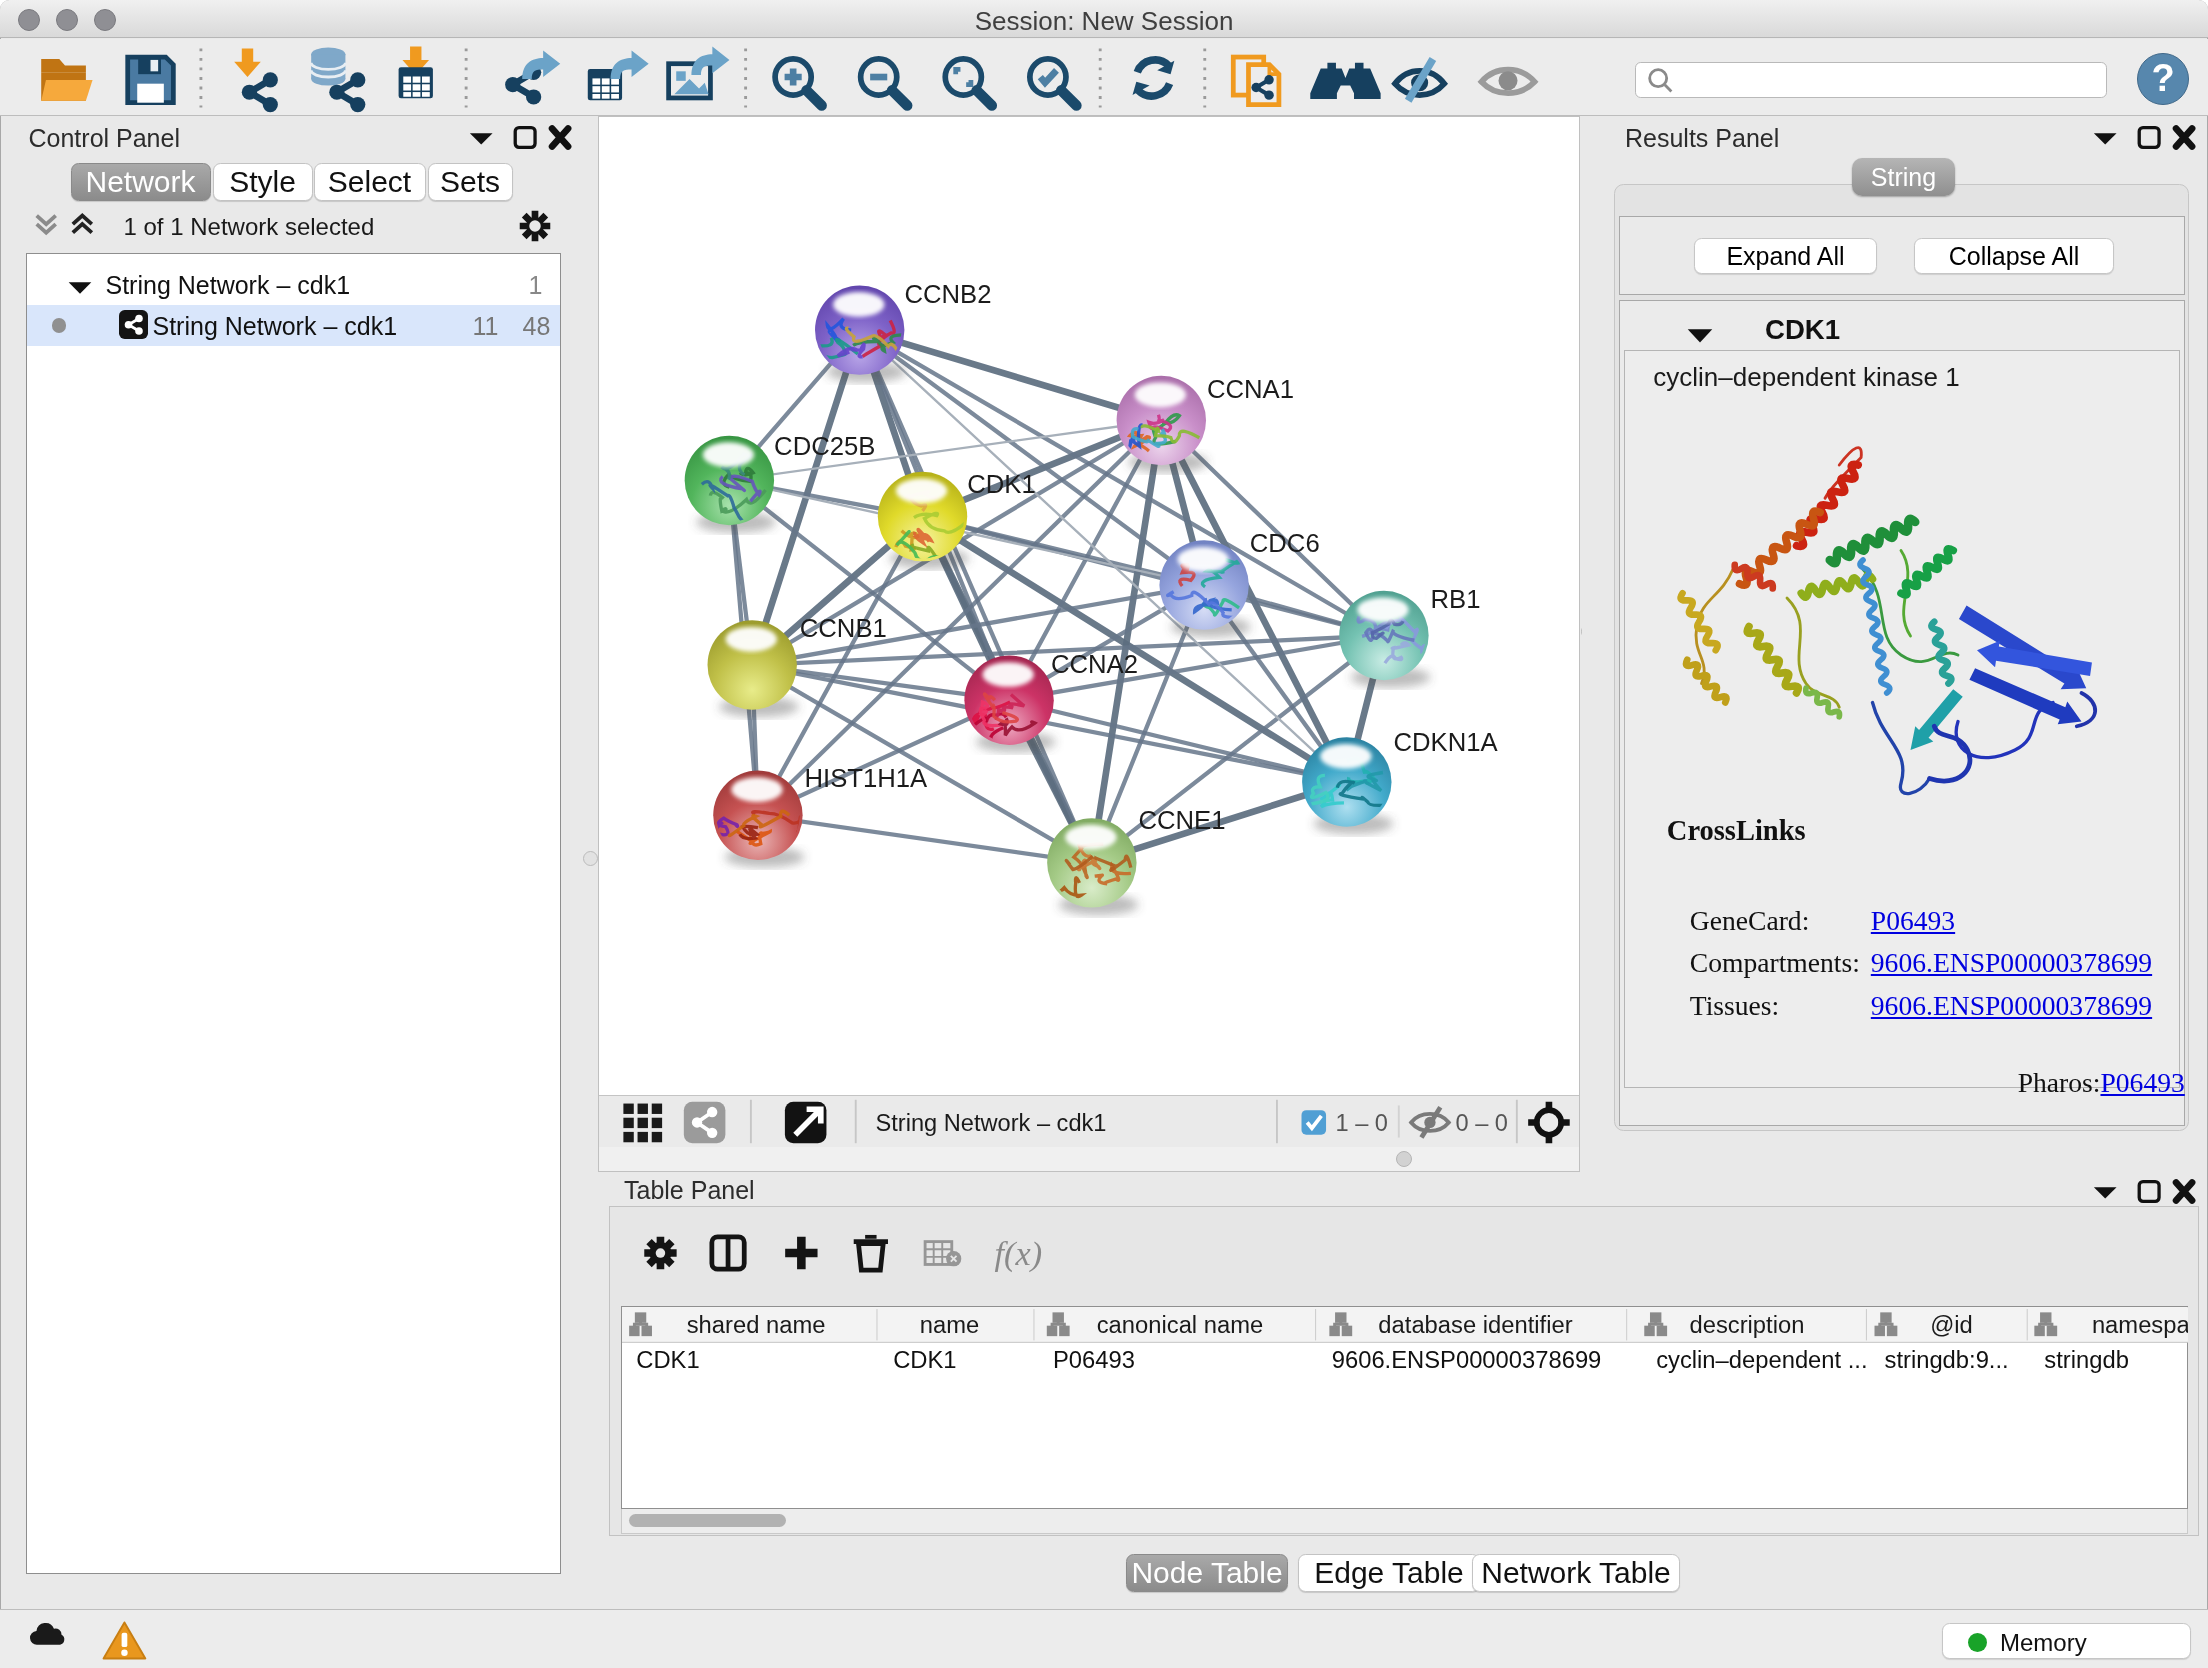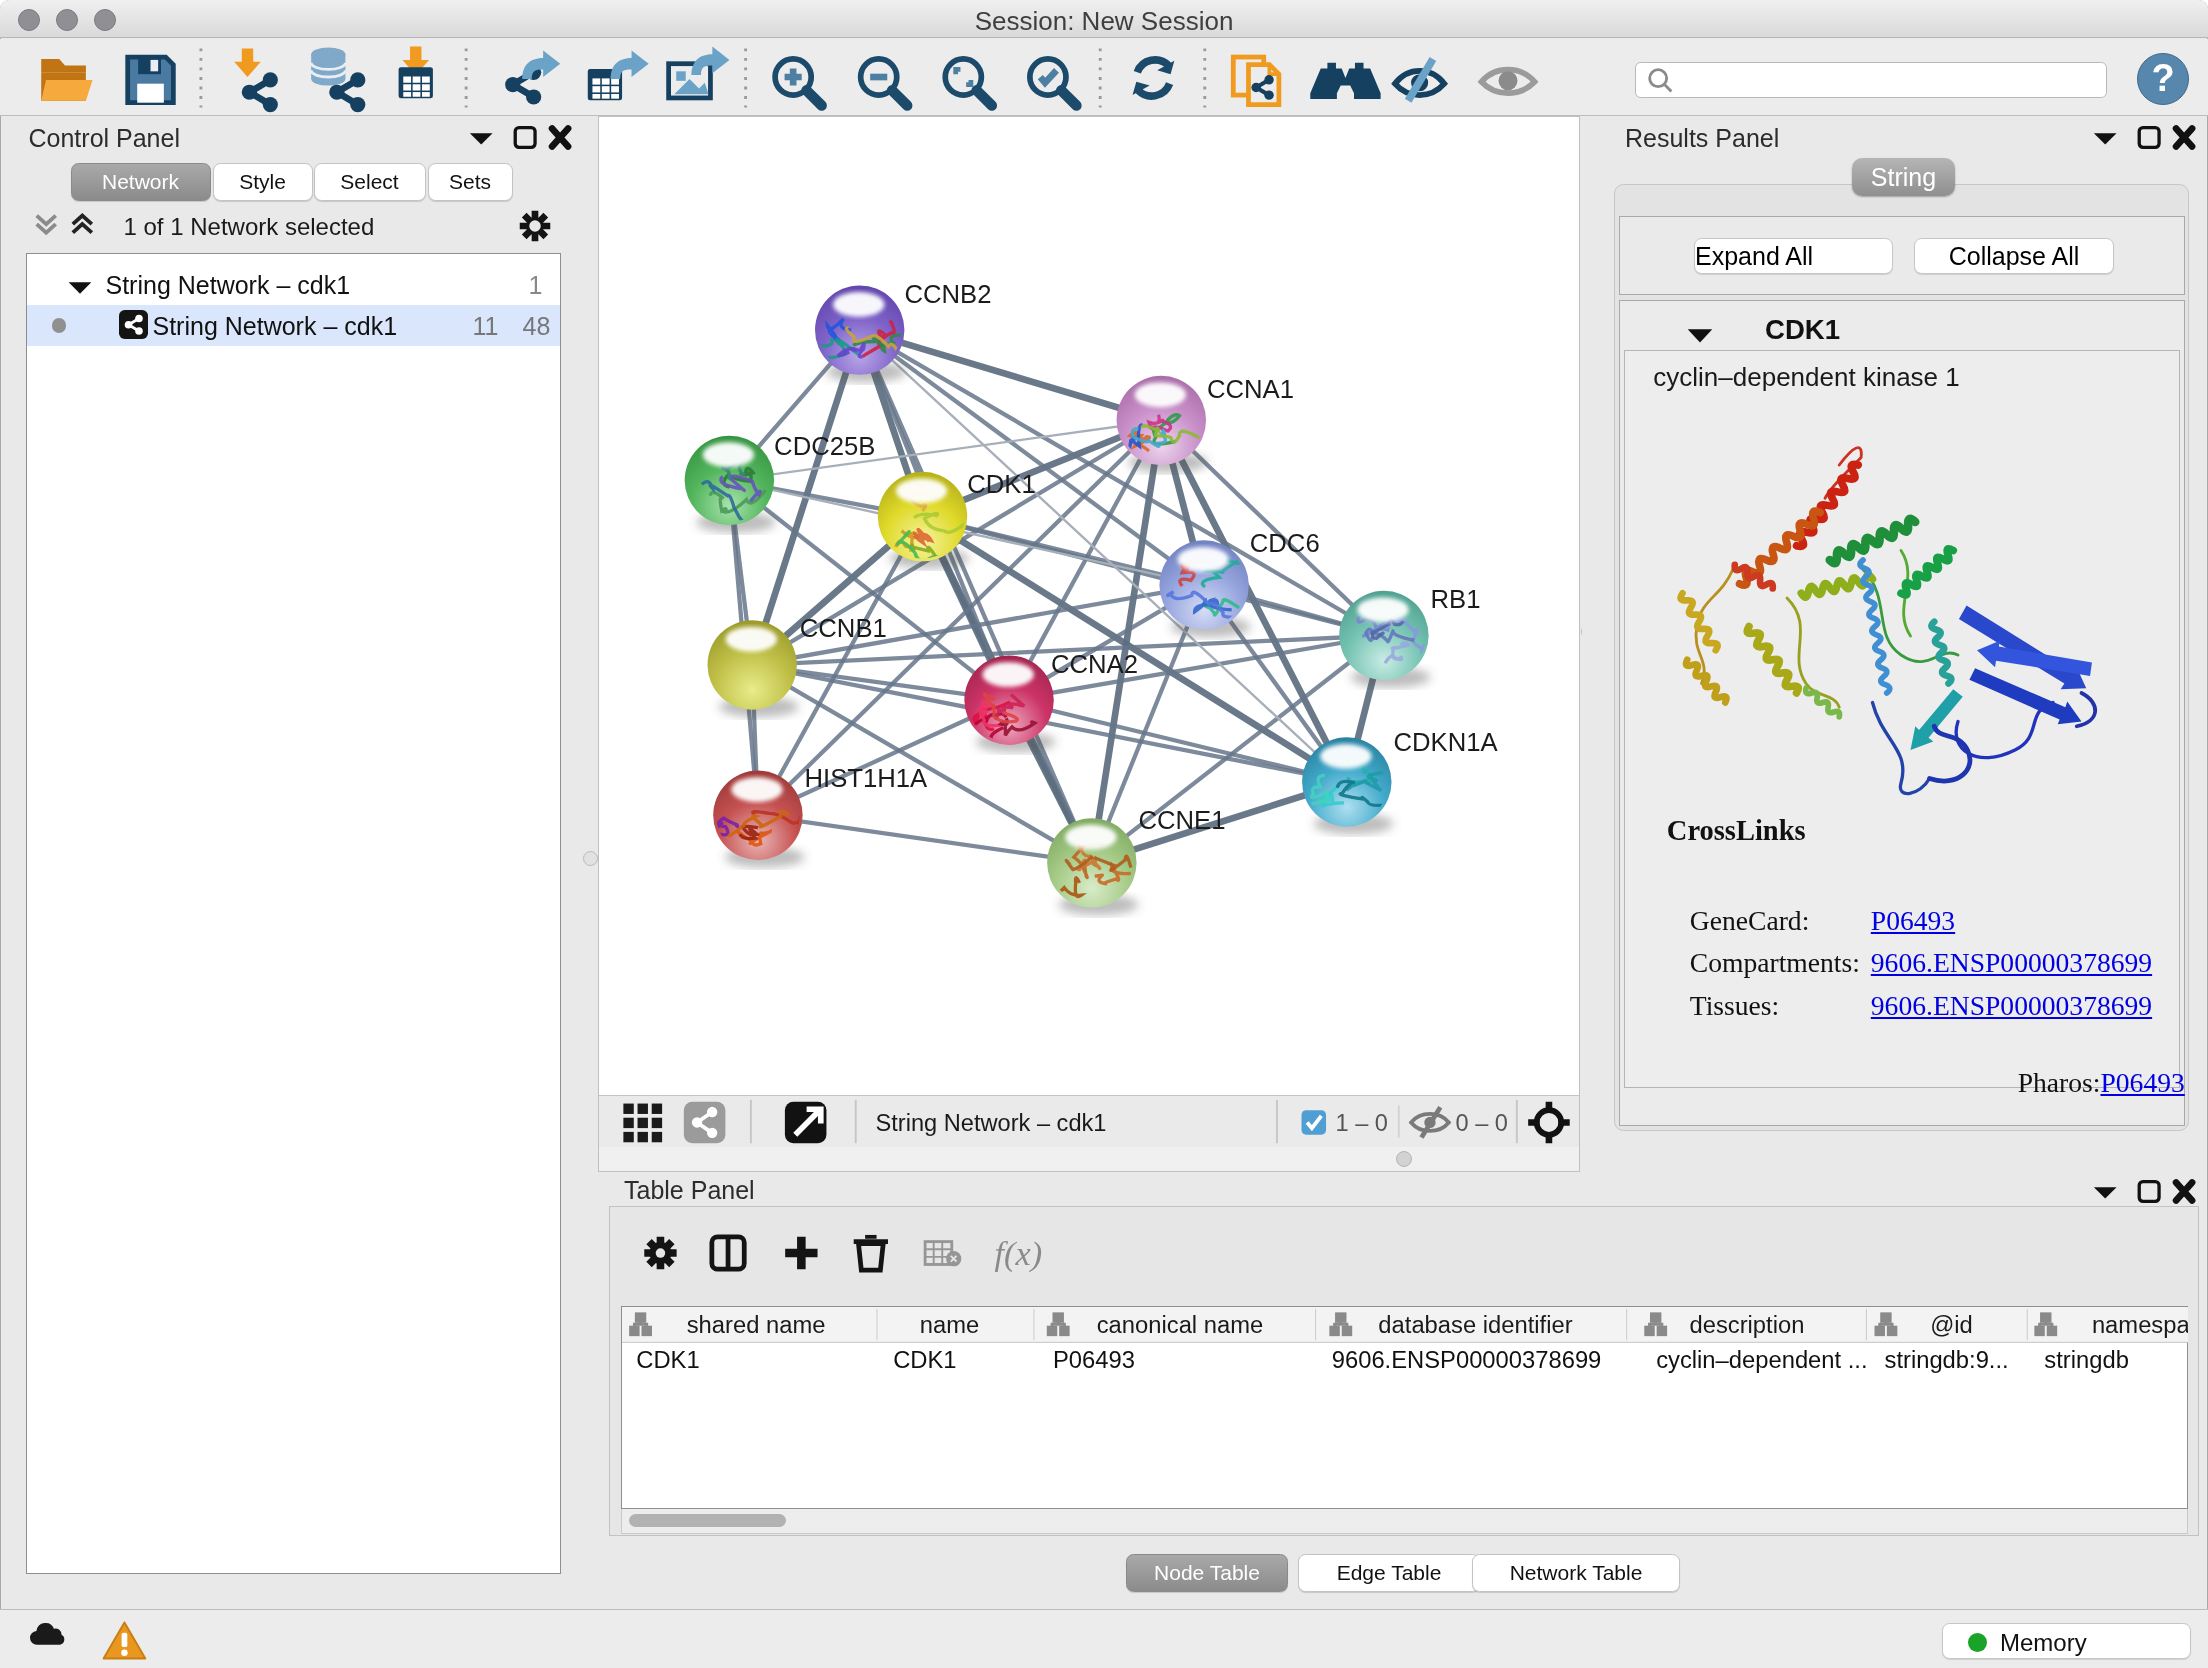--- a/index.html
+++ b/index.html
@@ -18,21 +18,21 @@
 
 #toolbar { position:absolute; left:0; top:39px; width:2208px; height:77px;
   background:#ececec; border-bottom:1px solid #bdbdbd; }
 #searchbox { position:absolute; left:1635px; top:23px; width:472px; height:36px;
   background:#fff; border:1px solid #b9b9b9; border-radius:5.7px; }
 
 .panel-title { font-size:25px; color:#2c2c2c; }
 
 #cp { position:absolute; left:9.5px; top:116px; width:585px; height:1484px; background:#e9e9e9; }
 .tab { position:absolute; height:38px; background:#fff; border:1px solid #c3c3c3;
-  border-radius:7.6px; text-align:center; font-size:21px; color:#111; line-height:36px;
+  border-radius:7.6px; text-align:center; font-size:30px; color:#111; line-height:36px;
   box-shadow:0 1px 1px rgba(0,0,0,0.15); }
 .tabsel { background:linear-gradient(#a9a9a9,#8b8b8b); color:#fff; border-color:#8a8a8a; }
 #cp-tree { position:absolute; left:16px; top:137px; width:535px; height:1321px;
   background:#fff; border:1px solid #8e8e8e; }
 
 #netview { position:absolute; left:598px; top:116px; width:982px; height:1056px;
   background:#fff; border:1px solid #c0c0c0; }
 #nettoolbar { position:absolute; left:0px; top:978px; width:980px; height:52px;
   background:#eaeaea; border-top:1px solid #c4c4c4; }
 #netdivider { position:absolute; left:0px; top:1030px; width:980px; height:24px; background:#f0f0f0; }
@@ -594,21 +594,21 @@
 <div id="rp">
   <div class="panel-title" style="position:absolute;left:43px;top:7.6px;">Results Panel</div>
   <svg width="114" height="34" viewBox="0 0 120 36" style="position:absolute;left:504px;top:3.8px;">
     <path d="M8,14 L32,14 L20,26 Z" fill="#111"></path>
     <rect x="56" y="8" width="21" height="21" rx="4" fill="none" stroke="#111" stroke-width="3.5"></rect>
     <path d="M95,9 L112,28 M112,9 L95,28" stroke="#111" stroke-width="7" stroke-linecap="round"></path>
   </svg>
   <div style="position:absolute;left:32px;top:68px;width:575px;height:947px;background:#e3e3e3;border:1px solid #c6c6c6;border-radius:9.5px;"></div>
   <div style="position:absolute;left:270px;top:42px;width:103px;height:38px;background:linear-gradient(#b5b5b5,#8f8f8f);border-radius:10px;color:#fff;font-size:25px;text-align:center;line-height:38px;box-shadow:0 1px 1.9px rgba(0,0,0,0.3);">String</div>
   <div style="position:absolute;left:37px;top:100px;width:566px;height:79px;background:#eaeaea;border:1px solid #a8a8a8;">
-    <div class="btn" style="position:absolute;left:74px;top:21px;width:199px;height:36px;font-size:25px;text-align:left;line-height:34px;">Expand All</div>
+    <div class="btn" style="position:absolute;left:74px;top:21px;width:183px;height:36px;font-size:25px;text-align:center;line-height:34px;">Expand All</div>
     <div class="btn" style="position:absolute;left:294px;top:21px;width:200px;height:36px;font-size:25px;text-align:center;line-height:34px;">Collapse All</div>
   </div>
   <div style="position:absolute;left:37px;top:184px;width:566px;height:826px;background:#ebebeb;border:1px solid #a8a8a8;">
     <svg width="34" height="34" viewBox="0 0 36 36" style="position:absolute;left:63px;top:17px;">
         <path d="M5,12 L31,12 L18,26 Z" fill="#111"></path>
       </svg>
     <span style="position:absolute;left:145px;top:13.3px;font-size:27.6px;font-weight:bold;color:#111;">CDK1</span>
     <div style="position:absolute;left:3.8px;top:49px;width:556px;height:738px;background:#ededed;border:1px solid #b5b5b5;">
       <span style="position:absolute;left:28.5px;top:10.5px;font-size:26px;color:#1a1a1a;">cyclin–dependent kinase 1</span>
       <svg width="514" height="399" viewBox="0 0 540 420" style="position:absolute;left:19px;top:57px;">

